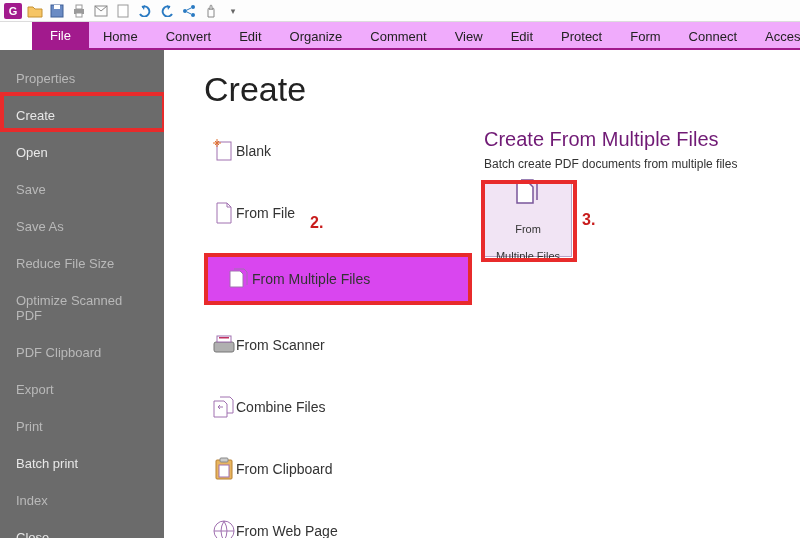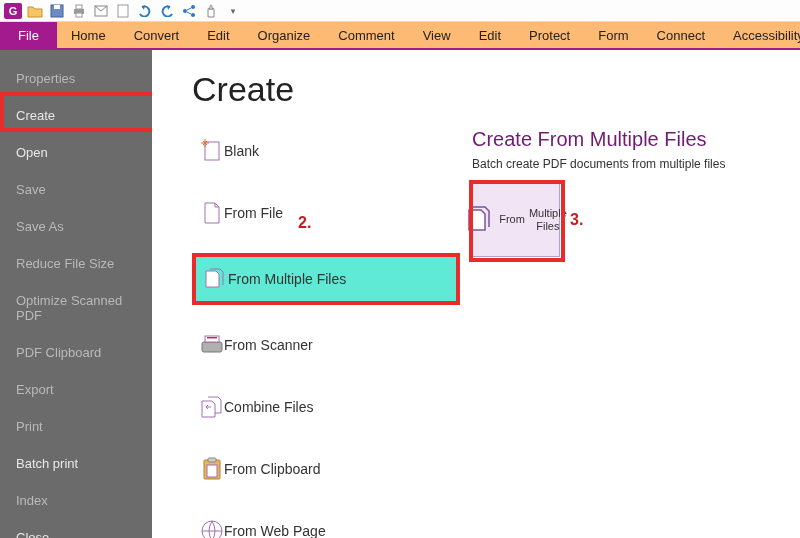--- a/index.html
+++ b/index.html
@@ -6,43 +6,43 @@
   body { font-family: "Segoe UI", Arial, sans-serif; font-size: 13px; color: #333; width: 800px; height: 538px; overflow: hidden; background: #fff; }
 
   
   .qat { height: 22px; display: flex; align-items: center; padding: 2px 4px; gap: 4px; border-bottom: 1px solid #dcdcdc; background: #fdfdfd; }
   .qat .btn { width: 18px; height: 16px; display:flex; align-items:center; justify-content:center; cursor:pointer; }
   .qat .btn svg { display:block; }
   .app-logo { width:18px; height:16px; background:#a21a8d; display:flex; align-items:center; justify-content:center; border-radius:2px; }
   .app-logo span { color:#fff; font-weight:bold; font-size:11px; }
 
   
-  .ribbon-tabs { height: 28px; display:flex; align-items:flex-start; border-bottom:2px solid #a21a8d; background:#fdba74; }
+  .ribbon-tabs { height: 28px; display:flex; align-items:center; border-bottom:2px solid #a21a8d; background:#f0abfc;margin-left:32px; }
   .ribbon-tabs .tab { padding: 6px 14px 4px 14px; font-size:13px; color:#222; cursor:pointer; }
   .ribbon-tabs .tab.file { background:#a21a8d; color:#fff; padding:6px 18px; }
 
   
   .body { display:flex; height: calc(538px - 22px - 28px); }
-  .sidebar { width: 152px; background:#6b6b6b; color:#ddd; padding-top:10px; position:relative; }
+  .sidebar { width: 164px; background:#6b6b6b; color:#ddd; padding-top:10px; position:relative; }
   .sidebar .item { padding: 11px 16px; font-size:13px; color:#e8e8e8; cursor:pointer; }
   .sidebar .item.dim { color:#b9b9b9; }
 
   .main { flex:1; background:#fff; padding: 20px 0 0 40px; position:relative; overflow:hidden; }
   .main-title { font-size:34px; font-weight:300; color:#222; margin-bottom:24px; }
 
   .option-list { display:flex; flex-direction:column; gap:26px; margin-left:4px; }
   .option { display:flex; align-items:center; cursor:pointer; padding:6px 4px; }
   .option .ic { width:24px; height:24px; display:flex; align-items:center; justify-content:center; }
   .option .label { font-size:14px; color:#333; }
-  .option.highlight { background:#5eead4; outline:4px solid #e82b2b; width:260px; padding:10px 8px; }
+  .option.highlight { background:#d946ef; outline:4px solid #e82b2b; width:260px; padding:10px 20px; }
 
   .right-panel { position:absolute; left:320px; top:78px; width:300px; }
   .right-title { font-size:20px; color:#701a75; margin-bottom:6px; }
   .right-desc { font-size:12px; color:#333; margin-bottom:12px; }
-  .big-btn { width:88px; height:74px; border:1px solid #b6a2c8; background:#f1e4f4; display:flex; align-items:center; justify-content:center; gap:4px; cursor:pointer; position:relative; }
+  .big-btn { width:88px; height:74px; border:1px solid #b6a2c8; background:#f1e4f4; display:flex; flex-direction:column; align-items:center; justify-content:center; gap:13px; cursor:pointer; position:relative; }
   .big-btn .bl { font-size:11px; text-align:center; color:#333; line-height:1.2; }
   .big-btn-wrap { display:flex; align-items:center; gap:10px; }
 
   
   .annot-box { border:4px solid #e82b2b; position:absolute; pointer-events:none; }
   .annot-num { color:#c81c1c; font-weight:bold; font-size:16px; position:absolute; }
 
 </style>
 </head>
 <body>

